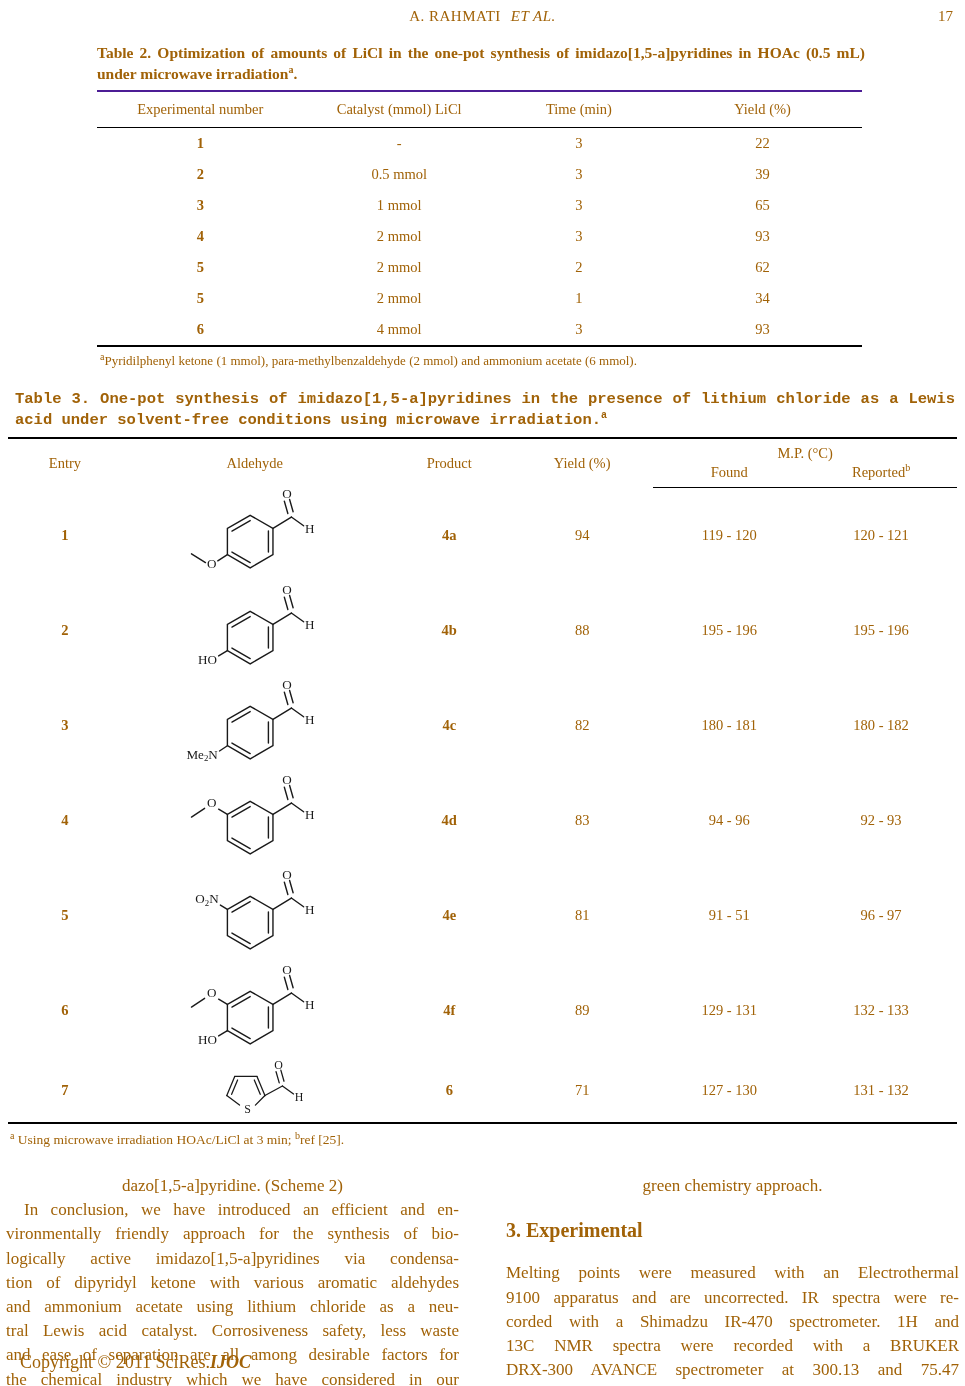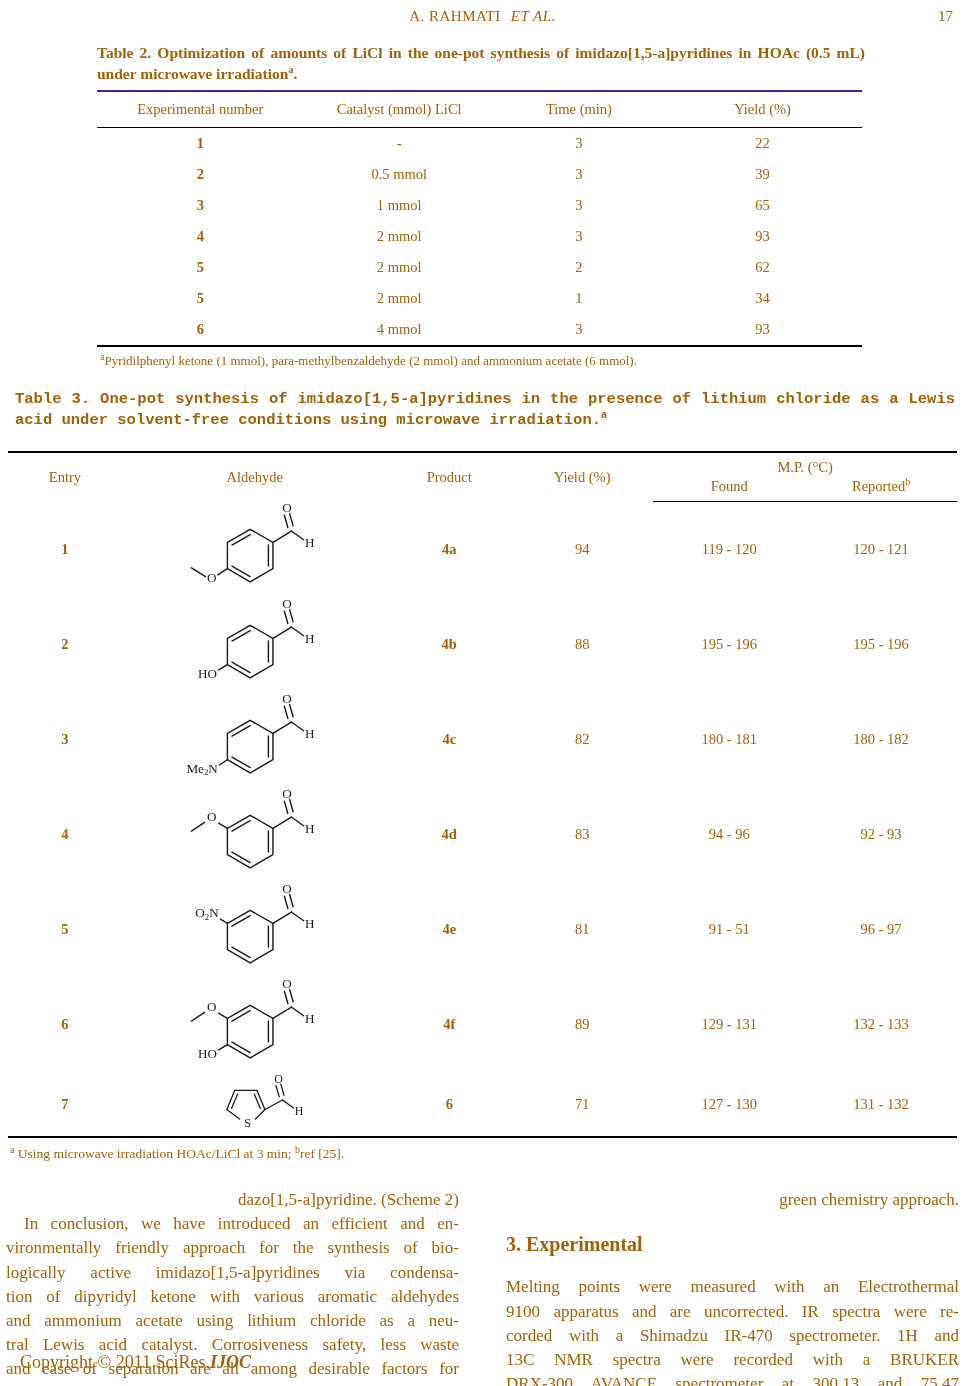--- a/index.html
+++ b/index.html
@@ -15,42 +15,42 @@
   .caption{font-weight:bold;font-size:15.5px;line-height:21px;text-align:justify;}
   .t2cap{margin:12px 100px 0 97px;}
   .t3cap{margin:20px 10px 0 15px;font-family:Liberation Mono, monospace;}
   
   table{border-collapse:collapse;font-size:14.5px;}
   .t2{margin:6px 0 0 97px;width:765px;border-top:2px solid #4c1d95;border-bottom:2px solid #000;}
   .t2 th{font-weight:normal;height:33px;}
   .t2 td{height:29px;text-align:center;vertical-align:middle;}
   .t2 td.c0{font-weight:bold;}
   .t2 thead th{border-bottom:1.5px solid #000;}
-  .t3{margin:20px 0 0 8px;width:949px;border-top:2px solid #000;border-bottom:2px solid #000;}
+  .t3{margin:6px 0 0 8px;width:949px;border-top:2px solid #000;border-bottom:2px solid #000;}
   .t3 thead th{font-weight:normal;}
   .t3 thead tr:last-child th{border-bottom:1.5px solid #000;}
   .t3 thead .mp{height:22px;vertical-align:bottom;padding-bottom:1px;}
   .t3 thead .sub{height:22px;vertical-align:top;padding-top:1px;}
   .t3 td{text-align:center;vertical-align:middle;height:93px;}
   .t3 tr.short td{height:62px;}
   .t3 td.entry,.t3 td.product{font-weight:bold;}
   
   svg.chem{display:inline-block;vertical-align:middle;}
   svg.chem line,svg.chem polygon{stroke:#1a1a1a;stroke-width:1.6;fill:none;stroke-linecap:round;}
   svg.chem text{font-family:"Liberation Serif",serif;font-size:15px;fill:#1a1a1a;text-anchor:middle;}
   svg.chem text.end{text-anchor:end;}
   svg.chem tspan.ss{font-size:10px;}
   
   .fnote{font-size:13px;margin:6px 0 0 100px;}
   .fnote3{font-size:13.5px;margin:8px 0 0 10px;}
   
   .cols{display:flex;gap:47px;margin:26px 6px 0 6px;}
   .col{width:456px;font-size:17px;line-height:24.2px;}
   .jl{text-align:justify;text-align-last:justify;}
-  .nl{text-align:right;}
+  .nl{text-align:center;}
   .indent{text-indent:18px;}
   .sec-head{font-weight:bold;font-size:20px;margin:20px 0 19px 0;}
   .gap-after{margin-bottom:16px;}
   
   .footer{position:absolute;left:20px;right:10px;top:1352px;display:flex;
           font-size:18px;}
   .journal{font-weight:bold;font-style:italic;}
 </style>
 </head>
 <body>

